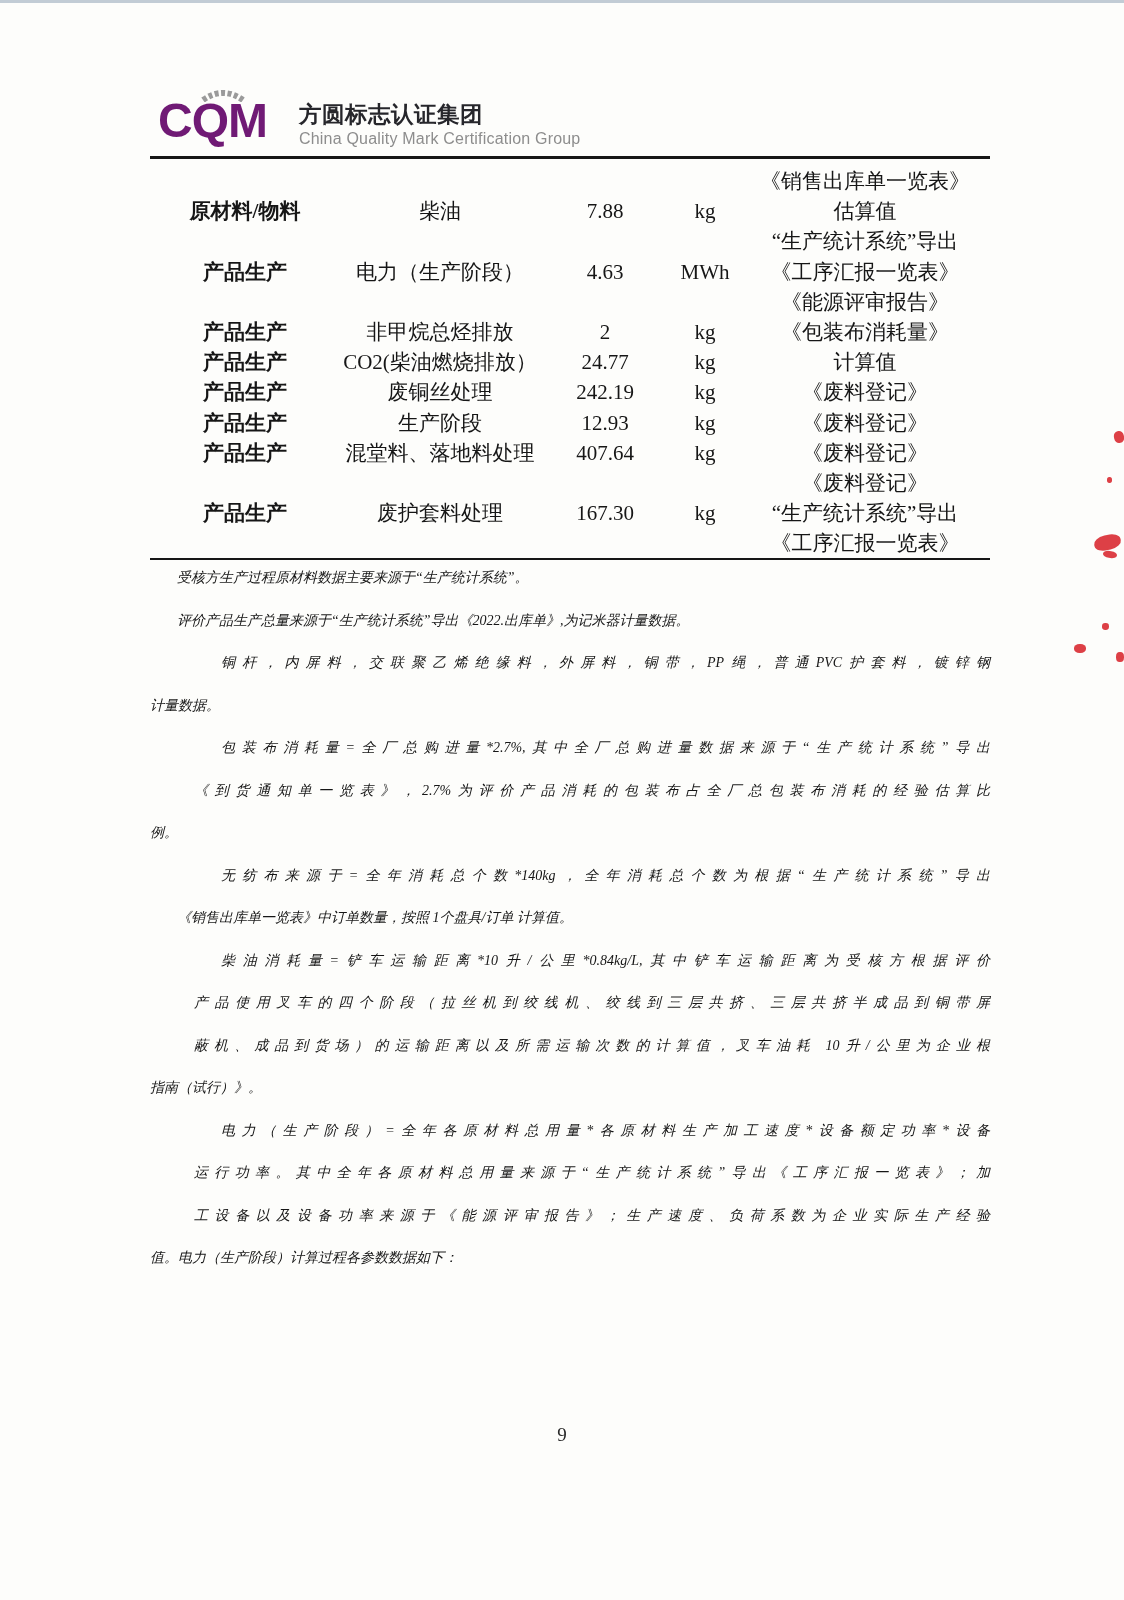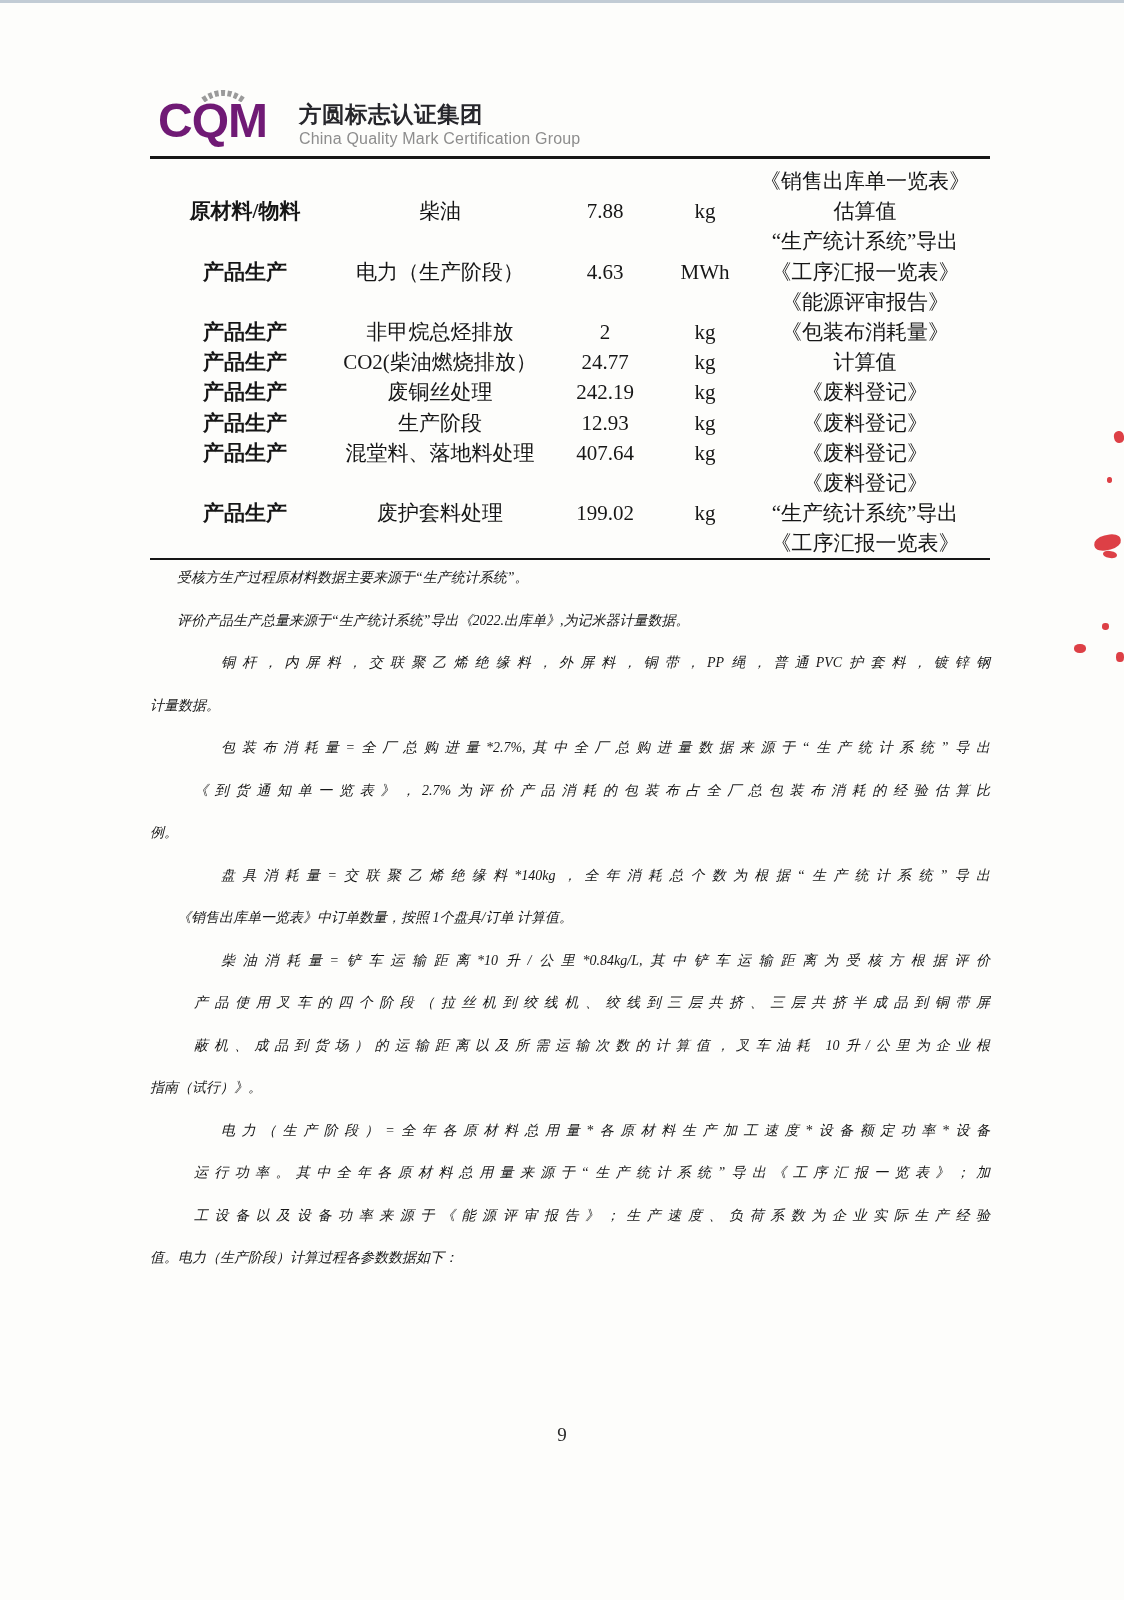--- a/index.html
+++ b/index.html
@@ -139,42 +139,42 @@
       <div class="trow">
         <div class="tcell c0"></div>
         <div class="tcell c1"></div>
         <div class="tcell c2"></div>
         <div class="tcell c3"></div>
         <div class="tcell c4">《废料登记》</div>
       </div>
       <div class="trow">
         <div class="tcell c0">产品生产</div>
         <div class="tcell c1">废护套料处理</div>
-        <div class="tcell c2">199.02</div>
+        <div class="tcell c2">167.30</div>
         <div class="tcell c3">kg</div>
         <div class="tcell c4">“生产统计系统”导出</div>
       </div>
       <div class="trow">
         <div class="tcell c0"></div>
         <div class="tcell c1"></div>
         <div class="tcell c2"></div>
         <div class="tcell c3"></div>
         <div class="tcell c4">《工序汇报一览表》</div>
       </div>
     </div>
 
   <div class="bodytext" id="bodytext">
       <div class="line ind">受核方生产过程原材料数据主要来源于“生产统计系统”。</div>
       <div class="line ind">评价产品生产总量来源于“生产统计系统”导出《2022.出库单》,为记米器计量数据。</div>
       <div class="line ind just">铜杆，内屏料，交联聚乙烯绝缘料，外屏料，铜带，PP绳，普通PVC护套料，镀锌钢</div>
       <div class="line">计量数据。</div>
       <div class="line ind just">包装布消耗量=全厂总购进量*2.7%,其中全厂总购进量数据来源于“生产统计系统”导出</div>
       <div class="line just">《到货通知单一览表》，2.7%为评价产品消耗的包装布占全厂总包装布消耗的经验估算比</div>
       <div class="line">例。</div>
-      <div class="line ind just">盘具消耗量=交联聚乙烯绝缘料*140kg，全年消耗总个数为根据“生产统计系统”导出</div>
+      <div class="line ind just">无纺布来源于=全年消耗总个数*140kg，全年消耗总个数为根据“生产统计系统”导出</div>
       <div class="line ind">《销售出库单一览表》中订单数量，按照 1个盘具/订单 计算值。</div>
       <div class="line ind just">柴油消耗量=铲车运输距离*10升/公里*0.84kg/L,其中铲车运输距离为受核方根据评价</div>
       <div class="line just">产品使用叉车的四个阶段（拉丝机到绞线机、绞线到三层共挤、三层共挤半成品到铜带屏</div>
       <div class="line just">蔽机、成品到货场）的运输距离以及所需运输次数的计算值，叉车油耗 10升/公里为企业根</div>
       <div class="line">指南（试行）》。</div>
       <div class="line ind just">电力（生产阶段）=全年各原材料总用量*各原材料生产加工速度*设备额定功率*设备</div>
       <div class="line just">运行功率。其中全年各原材料总用量来源于“生产统计系统”导出《工序汇报一览表》；加</div>
       <div class="line just">工设备以及设备功率来源于《能源评审报告》；生产速度、负荷系数为企业实际生产经验</div>
       <div class="line">值。电力（生产阶段）计算过程各参数数据如下：</div>
     </div>

